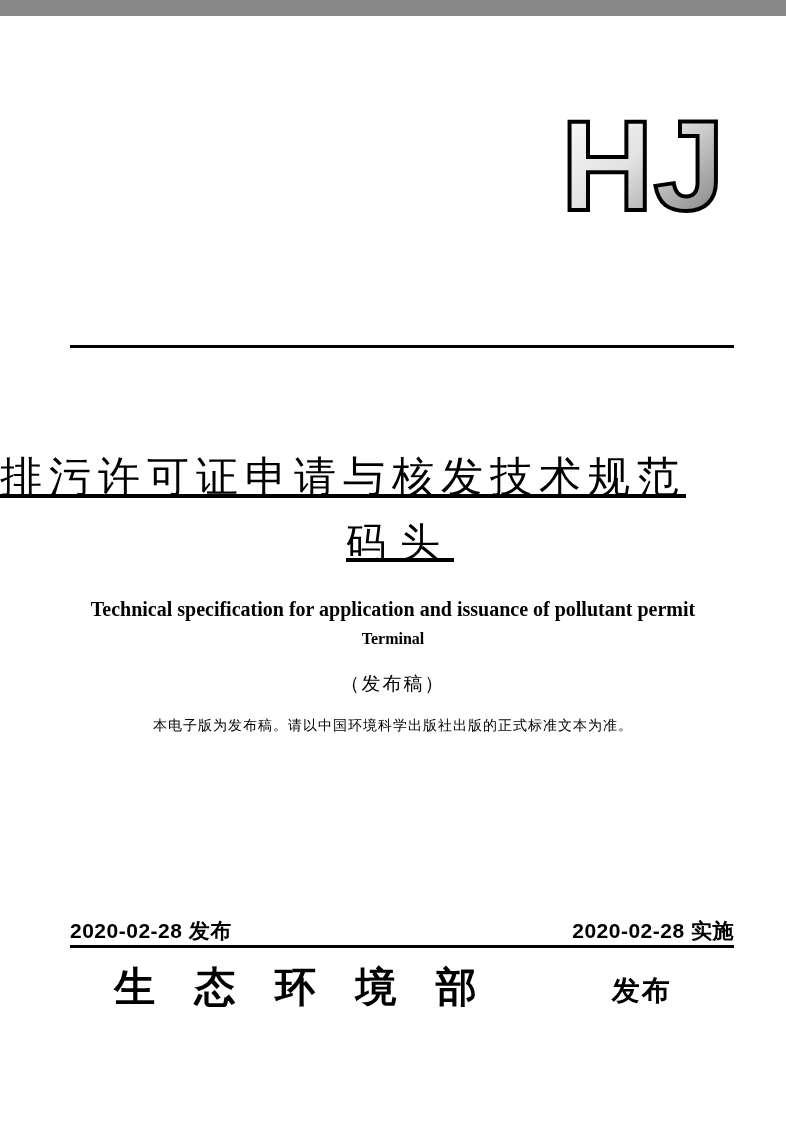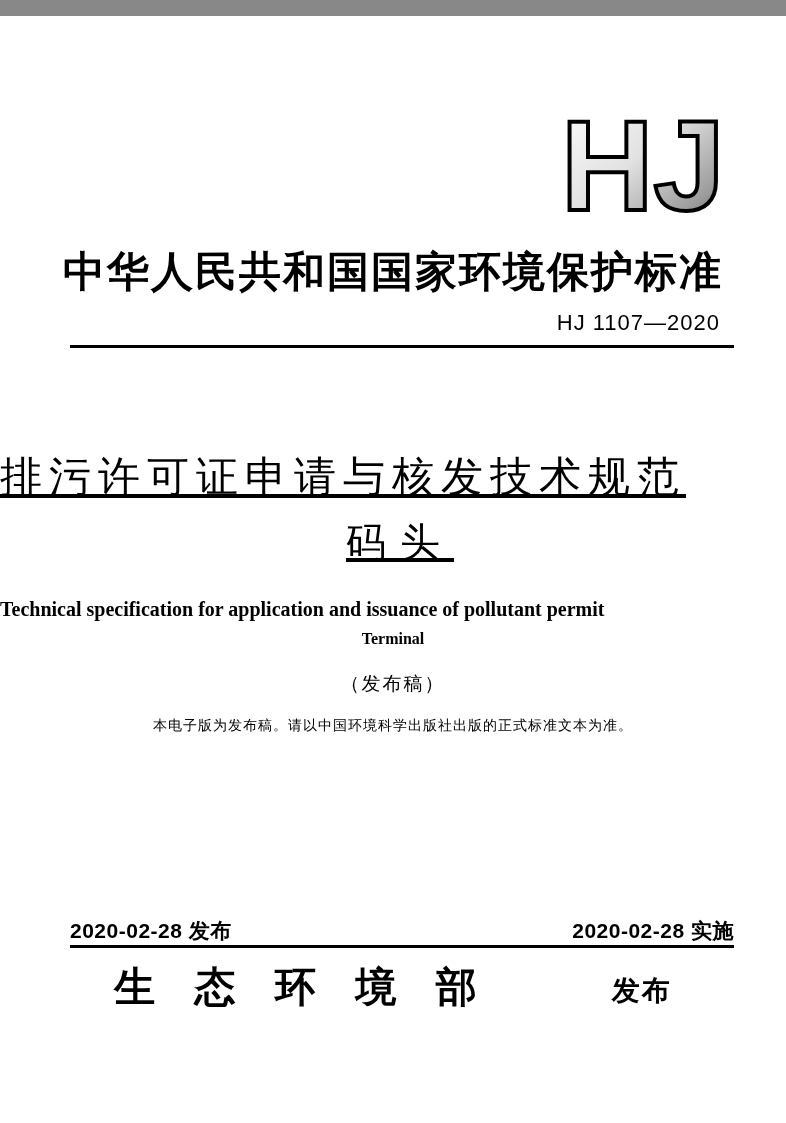--- a/index.html
+++ b/index.html
@@ -83,21 +83,21 @@
     text-indent: 14px; 
     text-decoration: underline;
   }
 
   
   .title-en-1 {
     position: absolute;
     top: 582px;
     left: 0;
     width: 100%;
-    text-align: left;
+    text-align: center;
     font-family: "Liberation Serif", serif;
     font-size: 20px;
     font-weight: bold;
   }
   .title-en-2 {
     position: absolute;
     top: 614px;
     left: 0;
     width: 100%;
     text-align: center;
@@ -187,23 +187,21 @@
           <stop offset="0" stop-color="#ffffff"></stop>
           <stop offset="0.45" stop-color="#e2e2e2"></stop>
           <stop offset="0.8" stop-color="#9a9a9a"></stop>
           <stop offset="1" stop-color="#3a3a3a"></stop>
         </linearGradient>
       </defs>
       <text x="2" y="106" font-family="Liberation Sans, sans-serif" font-size="128" font-weight="bold" fill="url(#bevelGrad)" stroke="#000000" stroke-width="4">HJ</text>
     </svg>
   </div>
 
-  <div class="std-label">中华人民共和国国家环境保护标准</div>
-
-  <div class="std-number">HJ 1107—2020</div>
+
 
   <div class="rule-top"></div>
 
   <div class="title-cn-1">排污许可证申请与核发技术规范</div>
   <div class="title-cn-2">码头</div>
 
   <div class="title-en-1">Technical specification for application and issuance of pollutant permit</div>
   <div class="title-en-2">Terminal</div>
 
   <div class="draft-note">（发布稿）</div>

